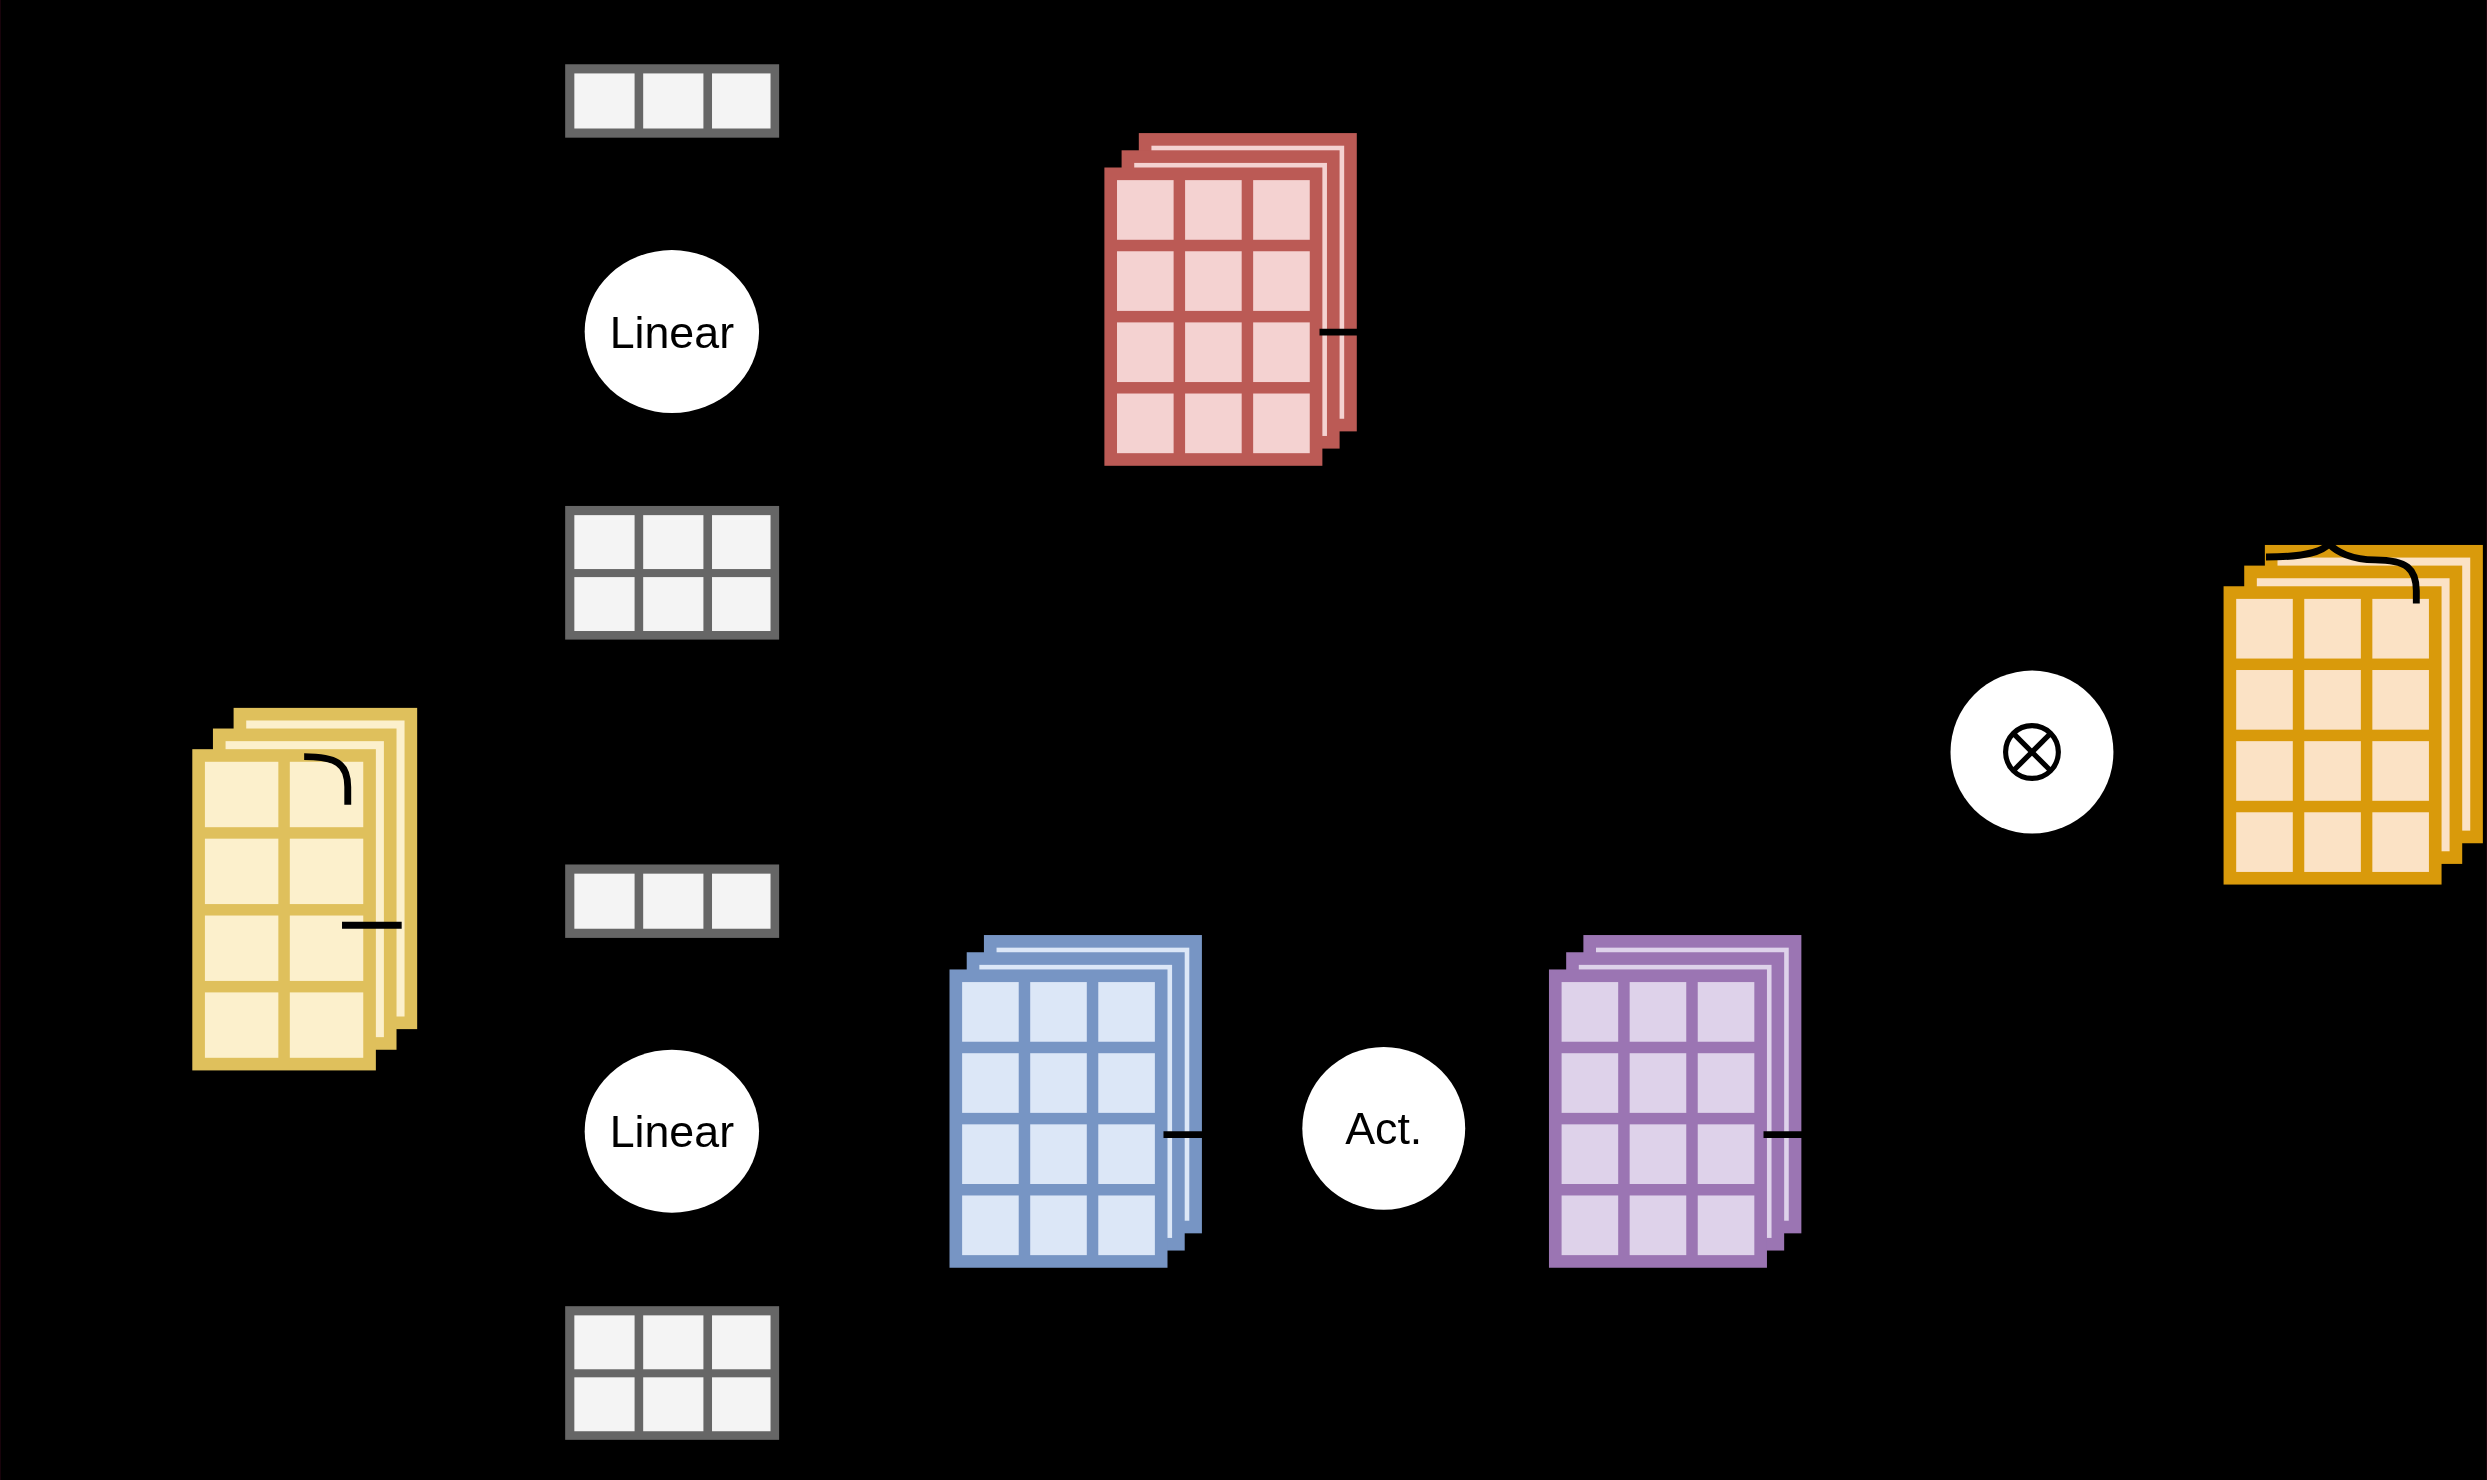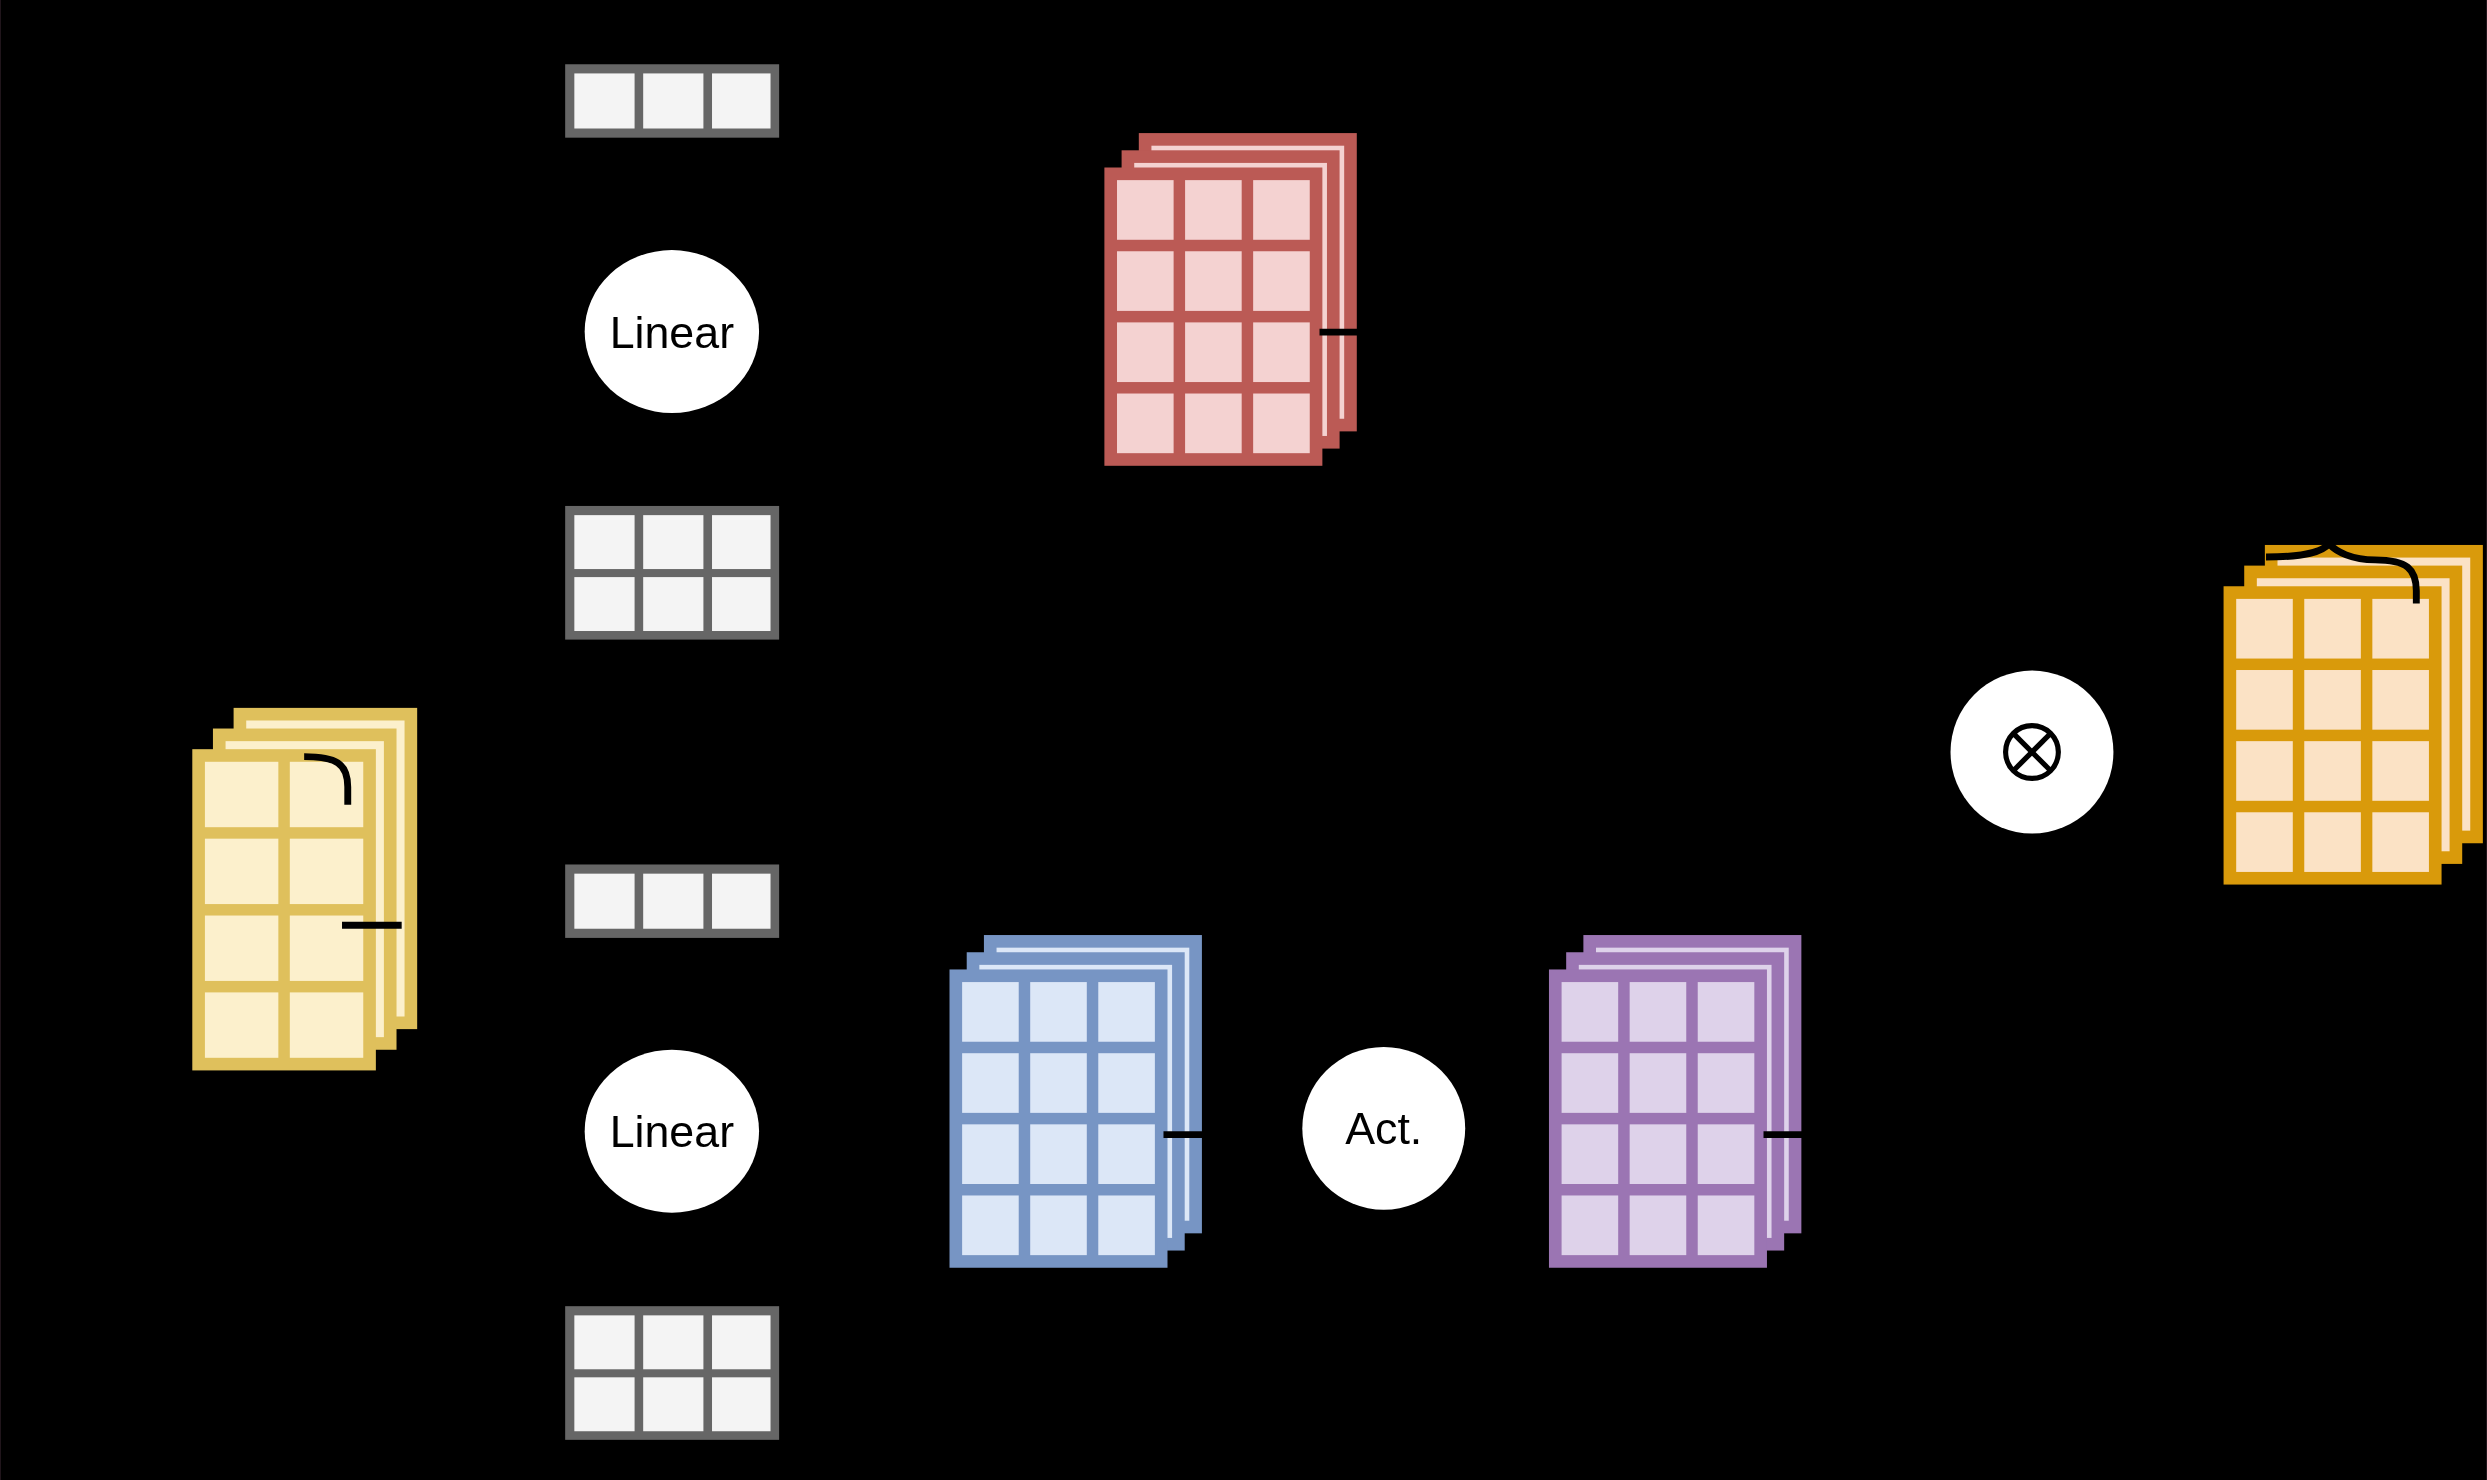--- a/index.html
+++ b/index.html
@@ -8,21 +8,21 @@
     padding: 0;
     background: #000000;
   }
   body {
     font-family: "Liberation Sans", sans-serif;
   }
   #stage {
     position: relative;
     width: 2487px;
     height: 1480px;
-    background: #f9a8d4;
+    background: #be185d;
     overflow: hidden;
   }
   #diagram-svg {
     position: absolute;
     left: 0;
     top: 0;
     width: 2487px;
     height: 1480px;
     display: block;
   }

